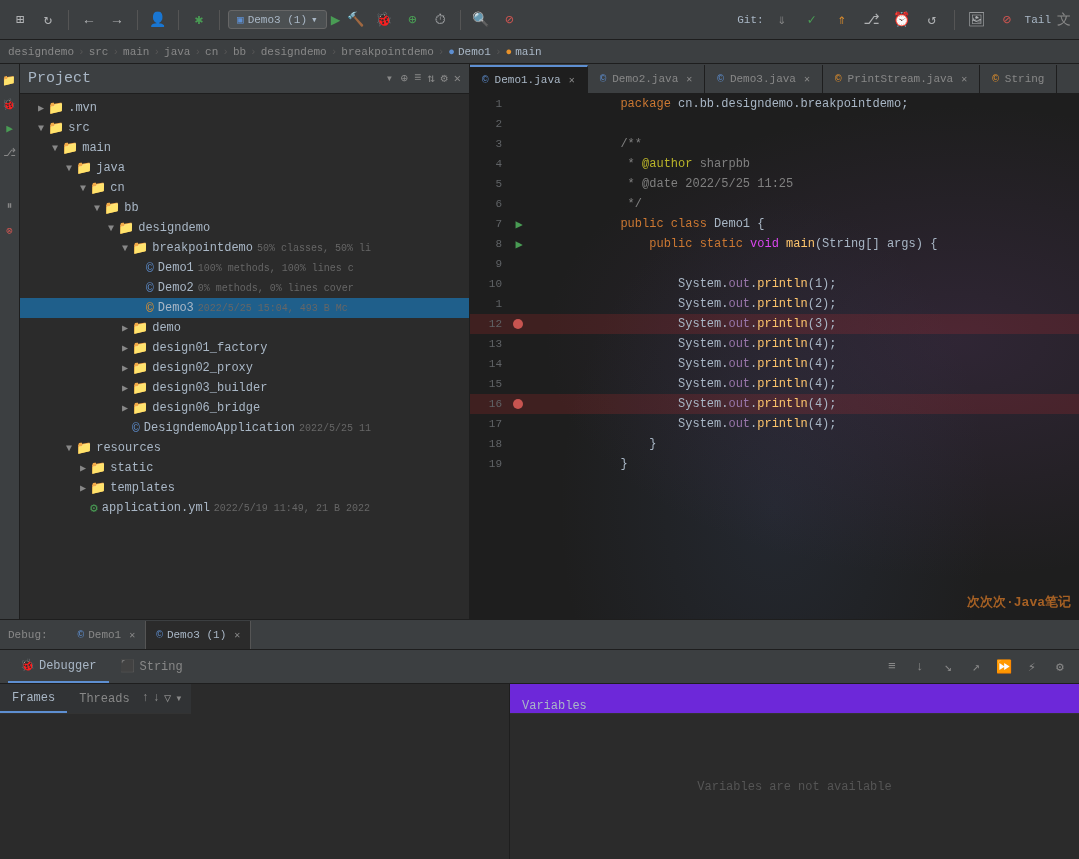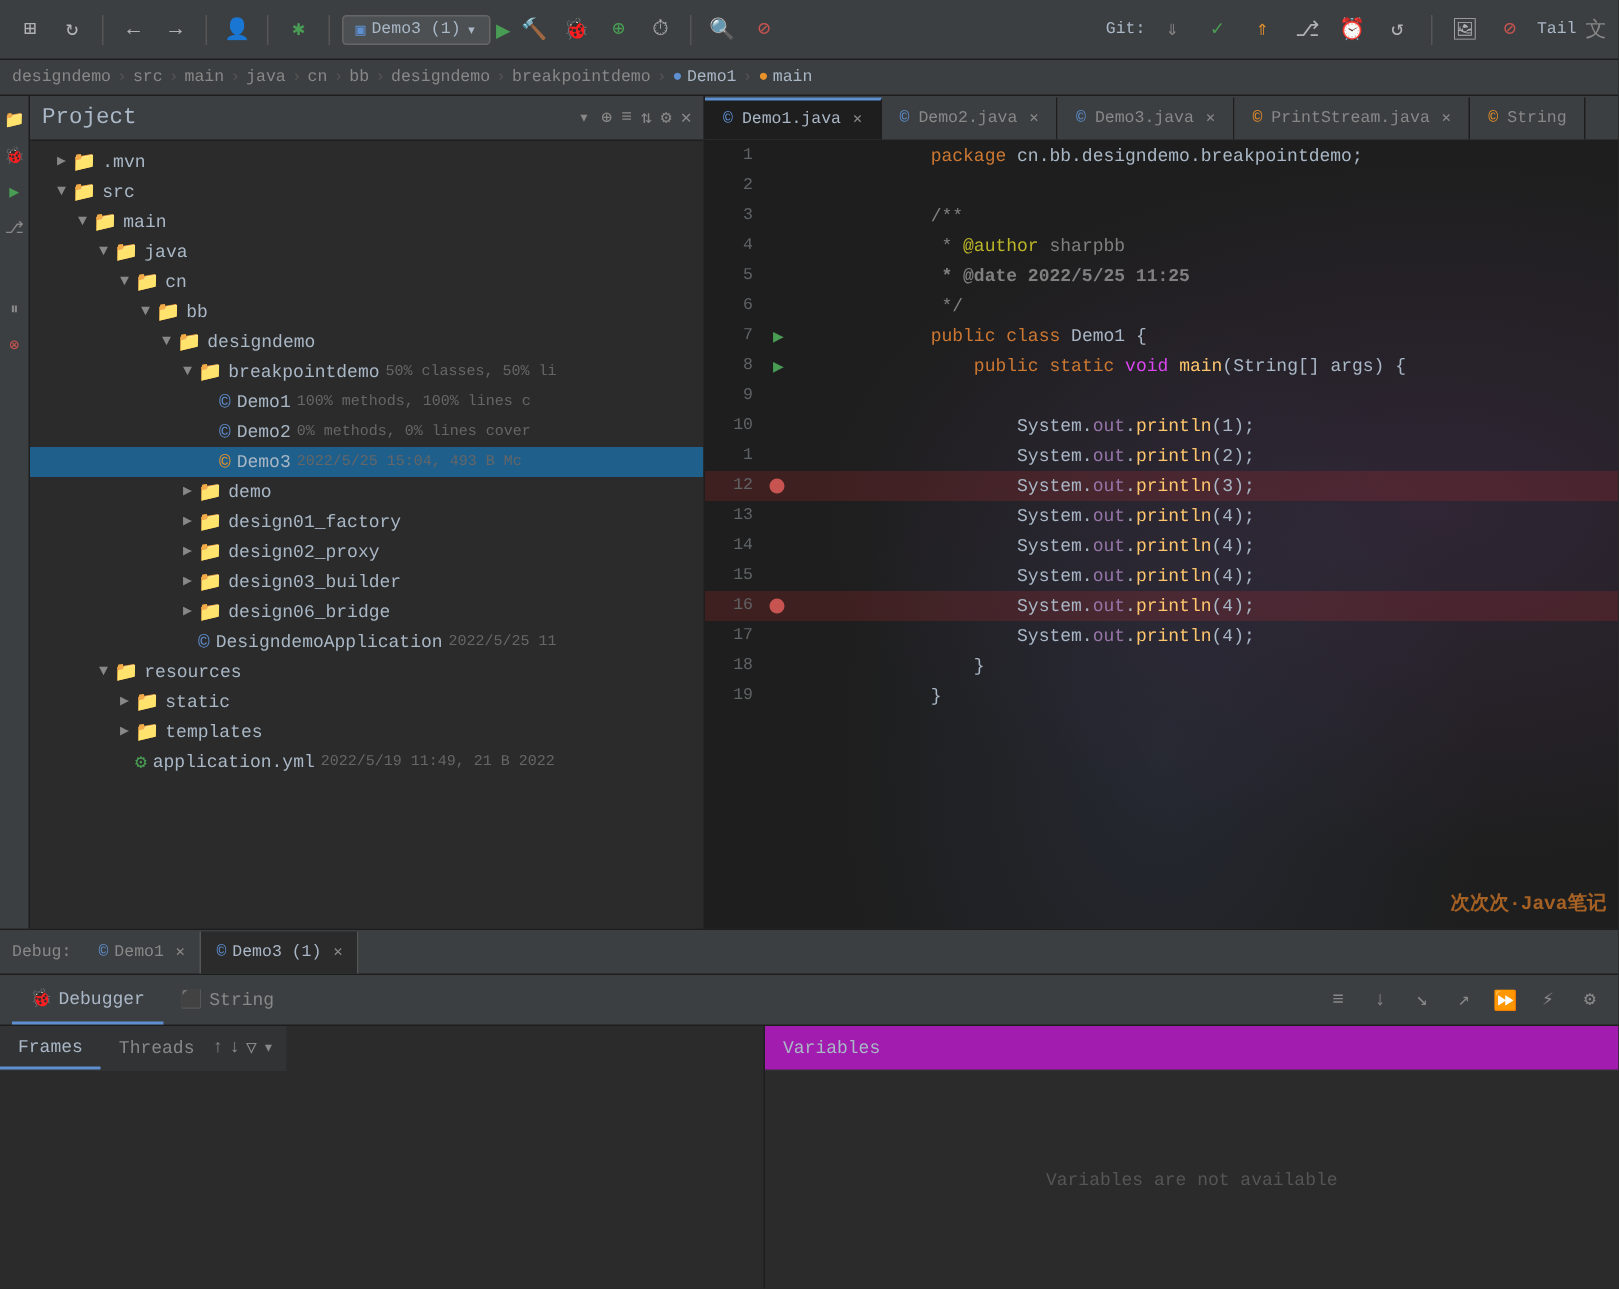--- a/index.html
+++ b/index.html
@@ -234,21 +234,21 @@
       background: #3c3f41;
       display: flex;
       align-items: center;
       padding: 0 8px;
       border-bottom: 1px solid #1e1e1e;
       gap: 0;
     }
     .debug-label {
       font-size: 11px;
       color: #888;
-      margin-right: 8px;
+      margin-right: 20px;
     }
     .debug-session-tab {
       height: 28px;
       padding: 0 10px;
       display: flex;
       align-items: center;
       gap: 4px;
       font-size: 11px;
       color: #888;
       cursor: pointer;
@@ -342,23 +342,23 @@
       color: #555;
       font-size: 12px;
     }
     .variables-panel {
       flex: 1;
       display: flex;
       flex-direction: column;
     }
     .variables-header {
       height: 30px;
-      background: #a21caf;
-      display: flex;
-      align-items: center;
+      background: #6d28d9;
+      display: flex;
+      align-items: flex-end;
       padding: 0 12px;
       border-bottom: 1px solid #333;
       font-size: 12px;
       color: #a9b7c6;
     }
     .variables-empty {
       flex: 1;
       display: flex;
       align-items: center;
       justify-content: center;
@@ -730,21 +730,21 @@
           <span class="breakpoint-area"></span>
           <span class="code-text">
             <span style="color:#808080;"> * </span><span style="color:#bbb529;">@author</span><span style="color:#808080;"> sharpbb</span>
           </span>
         </div>
 
         <div class="code-line">
           <span class="line-num">5</span>
           <span class="breakpoint-area"></span>
           <span class="code-text">
-            <span style="color:#808080;font-weight:bold;"> * @date 2022/5/25 11:25</span>
+            <span style="color:#808080;"> * @date 2022/5/25 11:25</span>
           </span>
         </div>
 
         <div class="code-line">
           <span class="line-num">6</span>
           <span class="breakpoint-area"></span>
           <span class="code-text">
             <span style="color:#808080;"> */</span>
           </span>
         </div>

